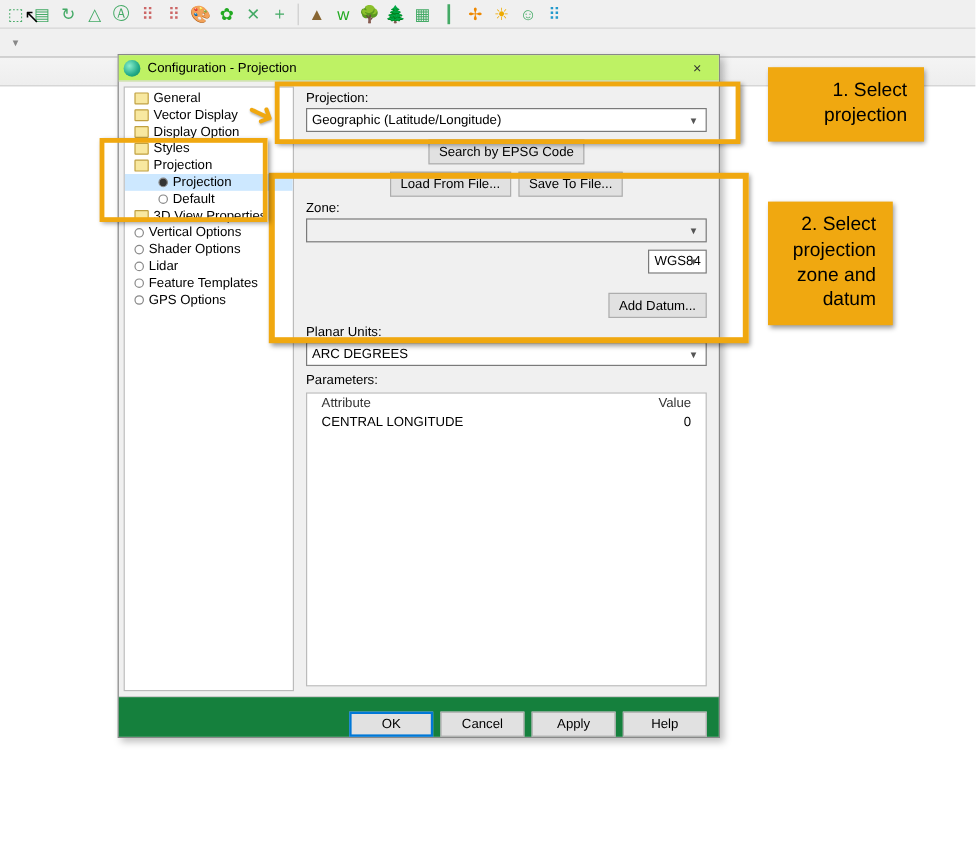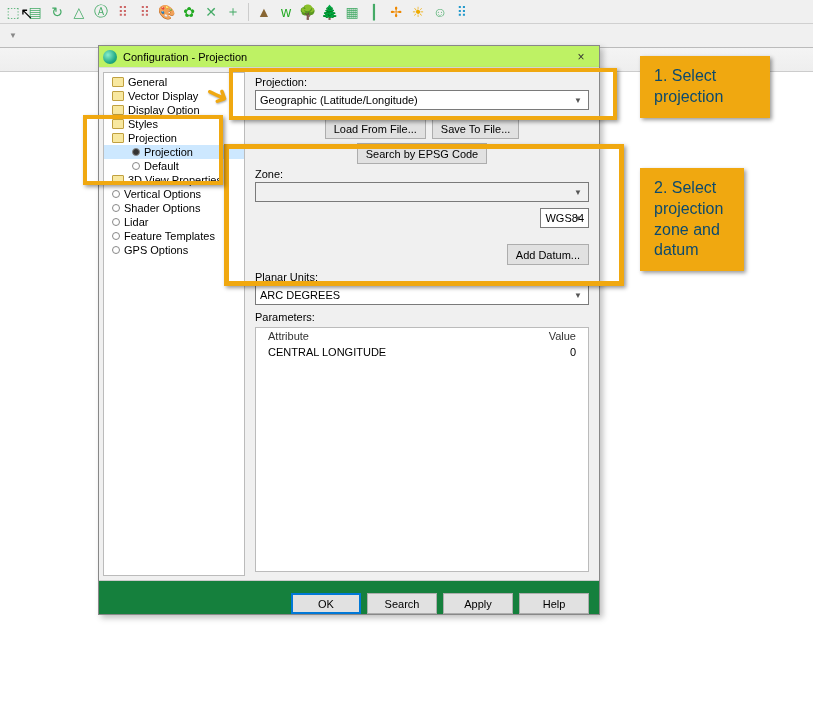--- a/index.html
+++ b/index.html
@@ -209,25 +209,25 @@
     display: flex;
     gap: 16px;
     align-items: flex-end;
     flex-direction: column;
   }
   .datum-row .combo-wrap { flex:1; }
 
   .callout {
     position: absolute;
     background: #f0a810;
-    color: #0c4a6e;
+    color: #000000;
     font-size: 16px;
     padding: 10px 14px;
     box-shadow: 2px 2px 4px rgba(0,0,0,0.4);
-    text-align: left;
+    text-align: right;
     line-height: 1.3;
   }
   .callout.c1 { top: 56px; left: 640px; width: 130px; }
   .callout.c2 { top: 168px; left: 640px; width: 104px; }
 
   .highlight-box {
     position: absolute;
     border: 4px solid #f0a810;
     box-shadow: 2px 2px 4px rgba(0,0,0,0.4);
     pointer-events: none;
@@ -350,26 +350,26 @@
         </div>
       </div>
     <div class="right-pane">
       <div class="group">
         <div class="lbl">Projection:</div>
         <div class="combo">
           <span>Geographic (Latitude/Longitude)</span>
           <span class="arrow">▼</span>
         </div>
       </div>
+      <div class="row-btns" style="margin-top:-2px">
+        <div class="btn" style="min-width:120px">Search by EPSG Code</div>
+      </div>
       <div class="row-btns">
         <div class="btn">Load From File...</div>
         <div class="btn">Save To File...</div>
-      </div>
-      <div class="row-btns" style="margin-top:-2px">
-        <div class="btn" style="min-width:120px">Search by EPSG Code</div>
       </div>
       <div class="group" style="padding-top:0">
         <div class="lbl">Zone:</div>
         <div class="combo disabled">
           <span></span>
           <span class="arrow">▼</span>
         </div>
       </div>
       <div class="group" style="padding-top:0">
         <div class="datum-row">
@@ -401,21 +401,21 @@
                 <div class="param-col1">CENTRAL LONGITUDE</div>
                 <div class="param-col2">0</div>
               </div>
             </div>
         </div>
       </div>
     </div>
   </div>
   <div class="bottom-bar">
     <div class="btn default">OK</div>
-    <div class="btn">Search</div>
+    <div class="btn">Cancel</div>
     <div class="btn">Apply</div>
     <div class="btn">Help</div>
   </div>
 </div>
 
 <div class="highlight-box hb-proj"></div>
 <div class="highlight-box hb-zone"></div>
 <div class="highlight-box hb-tree"></div>
 <div class="arrow-annot">➜</div>
 <div class="callout c1">1. Select projection</div>

